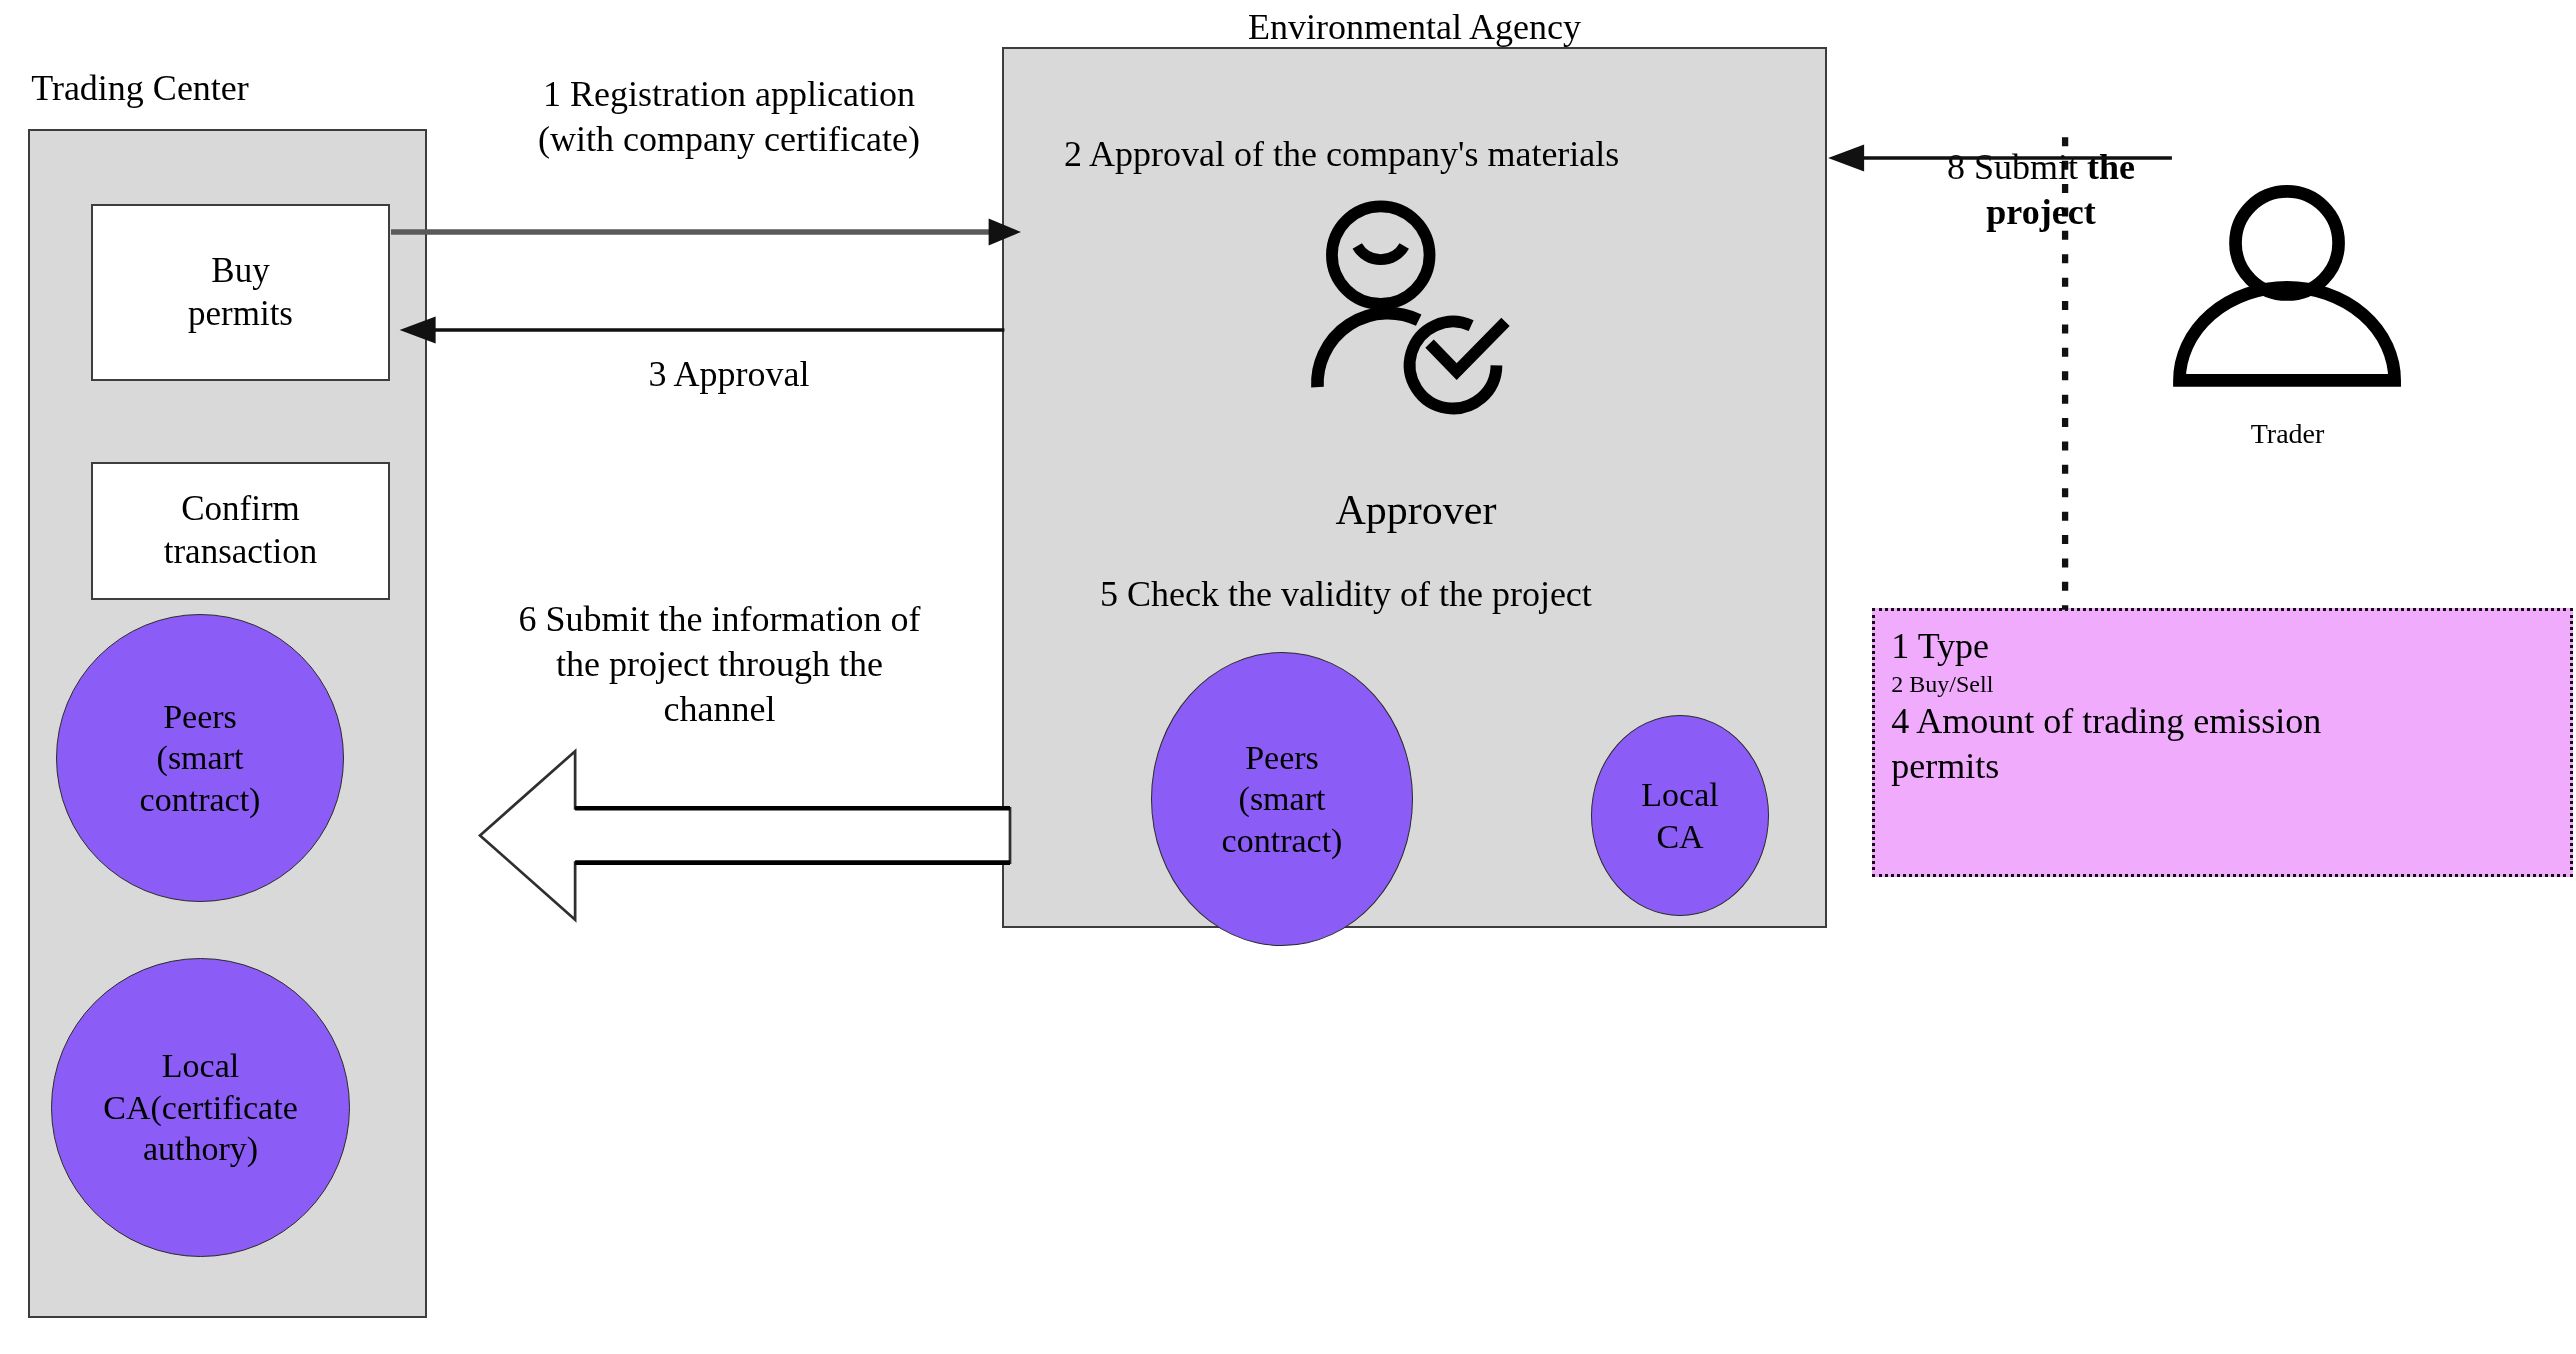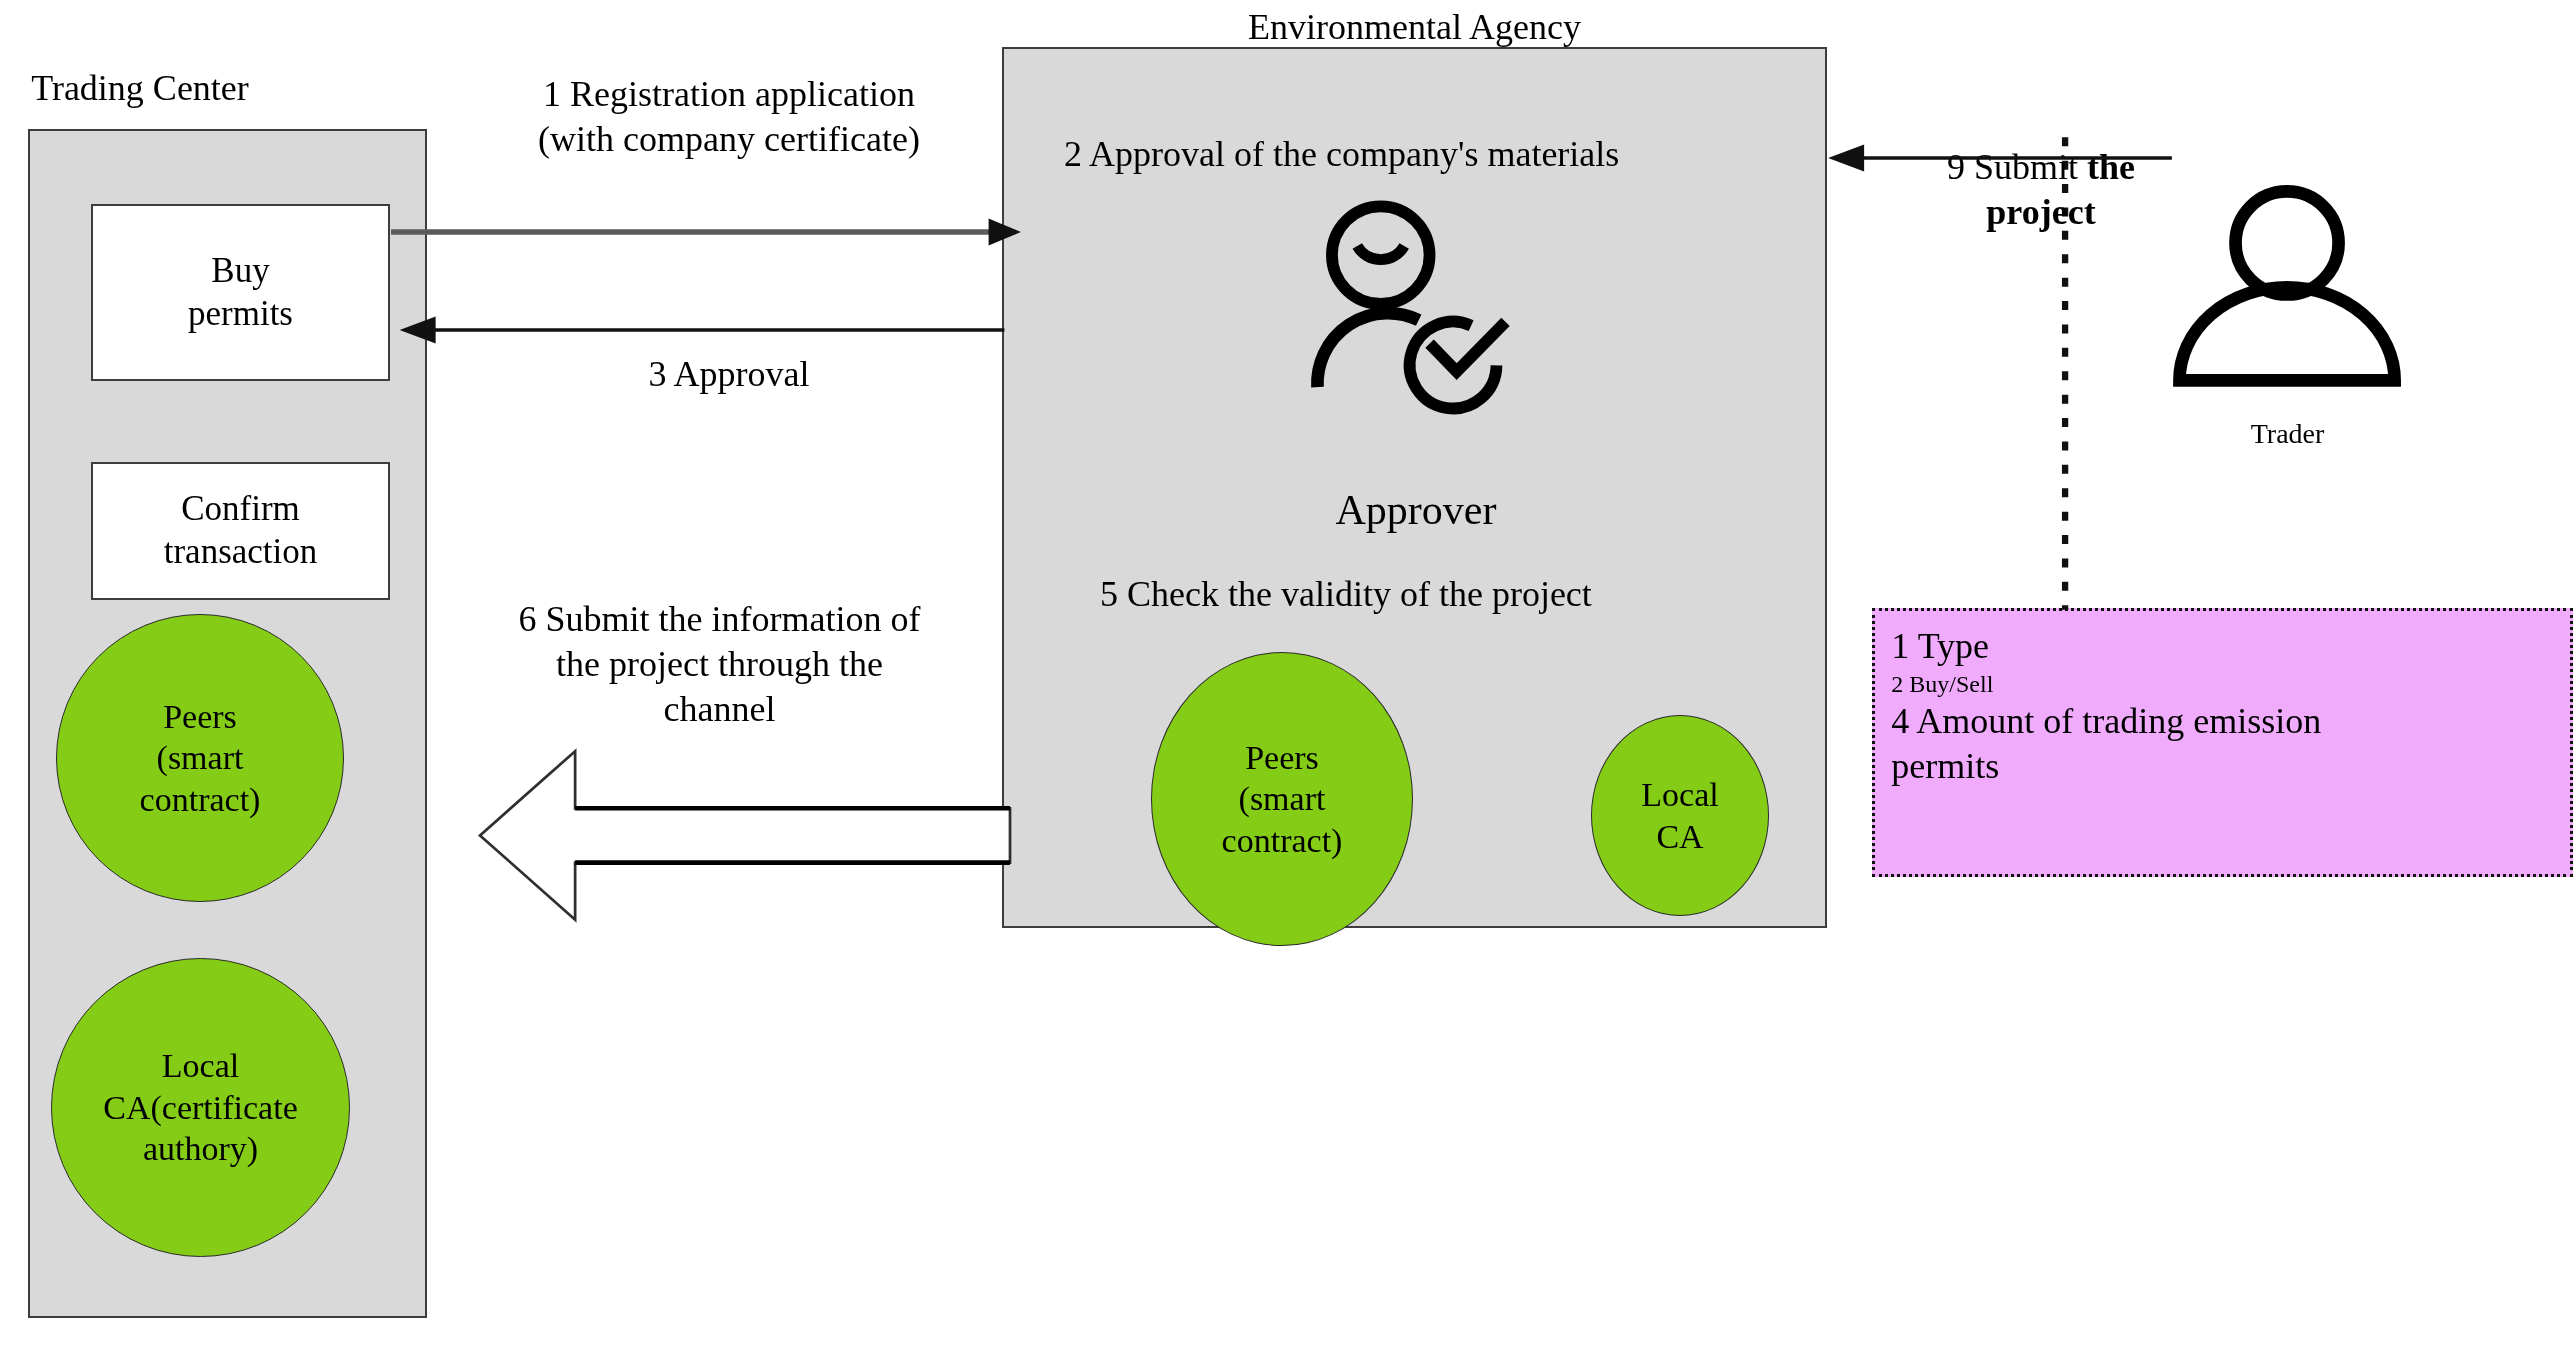--- a/index.html
+++ b/index.html
@@ -11,21 +11,21 @@
 
   
   .panel{background:#d9d9d9;border:2.7px solid #3d3d3d;box-sizing:border-box;}
 
   
   .wbox{background:#ffffff;border:2.7px solid #3d3d3d;box-sizing:border-box;
         display:flex;align-items:center;justify-content:center;text-align:center;
         line-height:1.22;}
 
   
-  .circ{background:#84cc16;border:1.8px solid #2b2b2b;box-sizing:border-box;
+  .circ{background:#8b5cf6;border:1.8px solid #2b2b2b;box-sizing:border-box;
         border-radius:50%;display:flex;align-items:center;justify-content:center;
         text-align:center;line-height:1.22;}
 
   
   .lbl{white-space:pre;line-height:1.25;}
   .ctr{text-align:center;}
   .bold{font-weight:bold;}
 
   
   .dotbox{border:3.6px dotted #111;box-sizing:border-box;background:#f0abfc;
@@ -134,21 +134,21 @@
   <div class="abs" style="left:398px;top:312px;width:608px;height:36px;">
     <svg width="608" height="36" viewBox="0 0 672 40">
       <line x1="36" y1="20" x2="672" y2="20" stroke="#111" stroke-width="4"></line>
       <polygon points="0,20 40,5 40,35" fill="#111"></polygon>
     </svg>
   </div>
 
   <div class="abs lbl ctr" style="left:471px;top:352px;width:516px;font-size:36px;">3 Approval</div>
 
   <div class="abs ctr" style="left:1860px;top:145px;width:362px;font-size:36px;line-height:1.25;">
-    <span>9 Submit </span><span class="bold" style="white-space:pre-line;">the
+    <span>8 Submit </span><span class="bold" style="white-space:pre-line;">the
 project</span>
   </div>
 
   <div class="abs" style="left:1827px;top:140px;width:346px;height:36px;">
     <svg width="346" height="36" viewBox="0 0 382 40">
       <line x1="36" y1="20" x2="382" y2="20" stroke="#111" stroke-width="4"></line>
       <polygon points="0,20 40,5 40,35" fill="#111"></polygon>
     </svg>
   </div>
 

